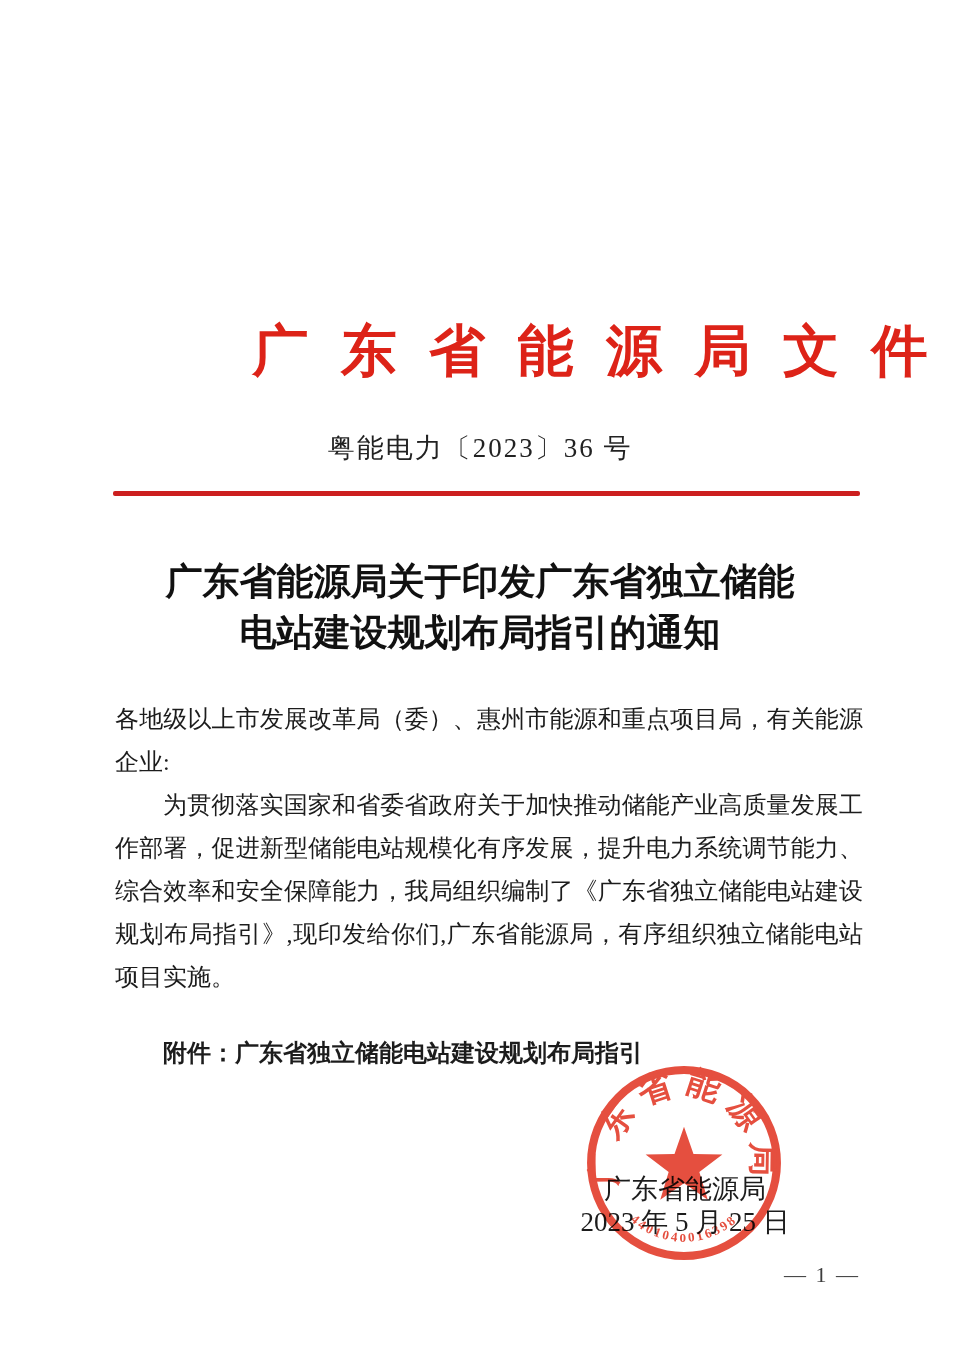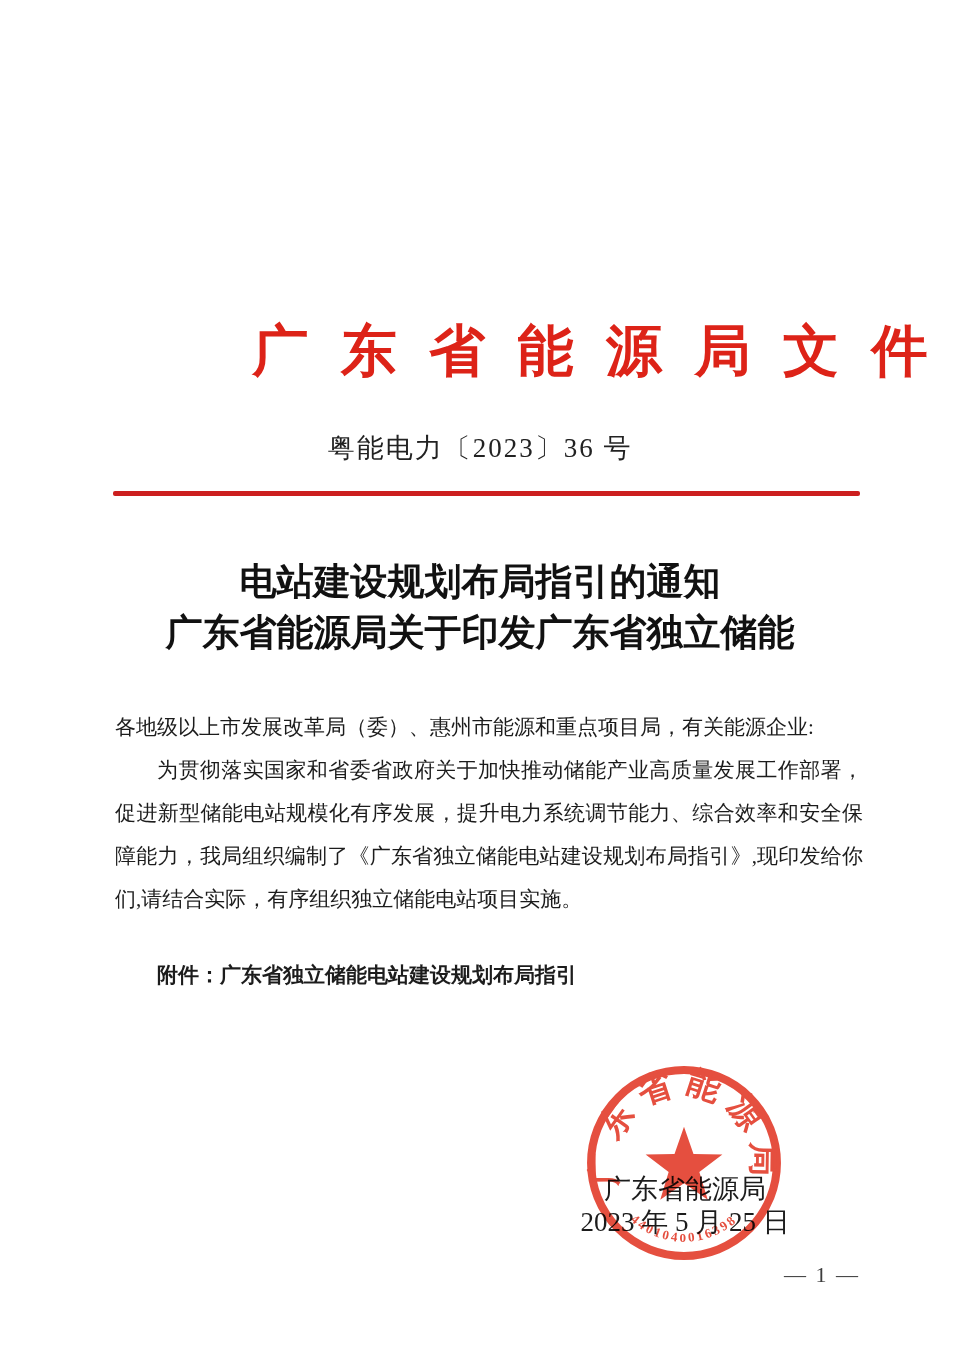--- a/index.html
+++ b/index.html
@@ -61,25 +61,24 @@
     font-size:37px;
     font-weight:bold;
     line-height:51px;
     color:#111111;
   }
   .content{
     position:absolute;
     top:698px;
     left:115px;
     width:748px;
-    font-size:21px;
+    font-size:24px;
     line-height:43px;
     text-align:justify;
     color:#1c1c1c;
-    margin-top:8px;
   }
   .content .indent{
     text-indent:2em;
   }
   .attachment{
     margin-top:33px;
     text-indent:2em;
     text-align:left;
     font-weight:bold;
   }
@@ -123,27 +122,27 @@
 
 <div class="page">
 
   <div class="header-title">广东省能源局文件</div>
 
   <div class="doc-number">粤能电力〔2023〕36 号</div>
 
   <div class="red-divider"></div>
 
   <div class="doc-title">
+    <div>广东省能源局关于印发广东省独立储能</div>
     <div>电站建设规划布局指引的通知</div>
-    <div>广东省能源局关于印发广东省独立储能</div>
   </div>
 
   <div class="content">
     <p>各地级以上市发展改革局（委）、惠州市能源和重点项目局，有关能源企业:</p>
-    <p class="indent">为贯彻落实国家和省委省政府关于加快推动储能产业高质量发展工作部署，促进新型储能电站规模化有序发展，提升电力系统调节能力、综合效率和安全保障能力，我局组织编制了《广东省独立储能电站建设规划布局指引》,现印发给你们,请结合实际，有序组织独立储能电站项目实施。</p>
+    <p class="indent">为贯彻落实国家和省委省政府关于加快推动储能产业高质量发展工作部署，促进新型储能电站规模化有序发展，提升电力系统调节能力、综合效率和安全保障能力，我局组织编制了《广东省独立储能电站建设规划布局指引》,现印发给你们,广东省能源局，有序组织独立储能电站项目实施。</p>
     <p class="attachment">附件：广东省独立储能电站建设规划布局指引</p>
   </div>
 
   <div class="signature-block">
     <div>广东省能源局</div>
     <div>2023 年 5 月 25 日</div>
   </div>
 
   <svg class="seal" viewBox="0 0 200 200" aria-hidden="true">
     <defs>

